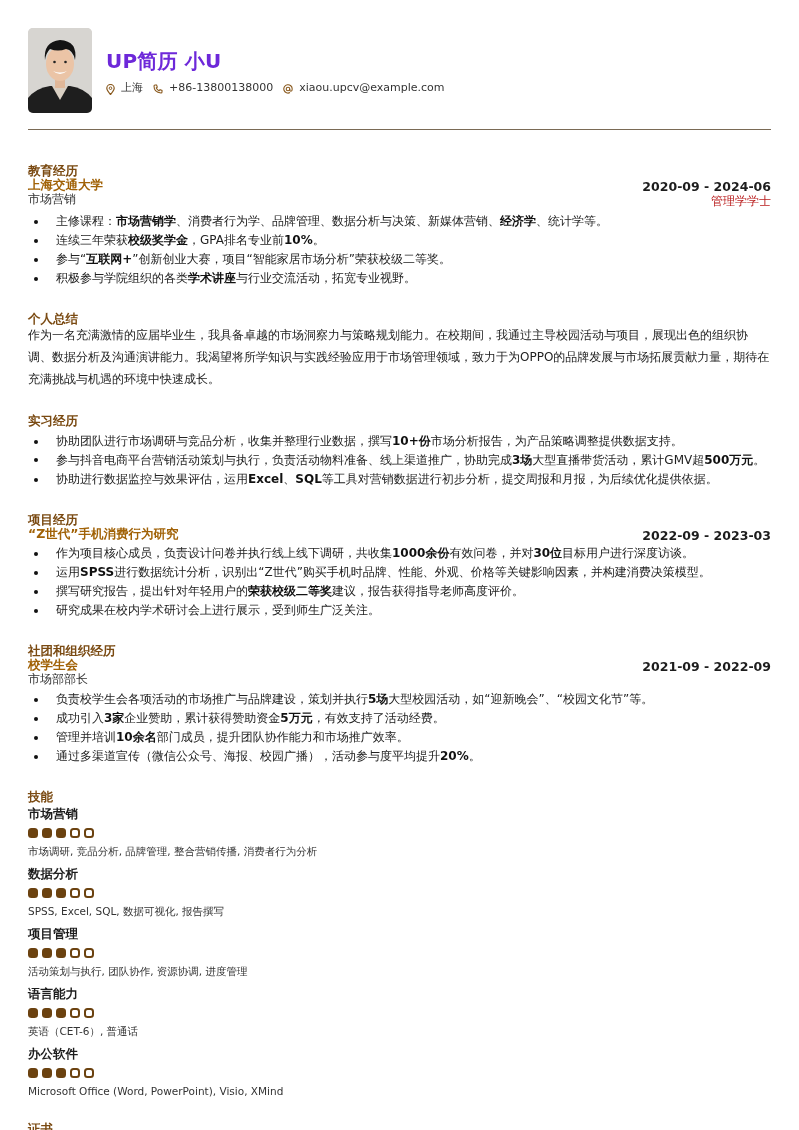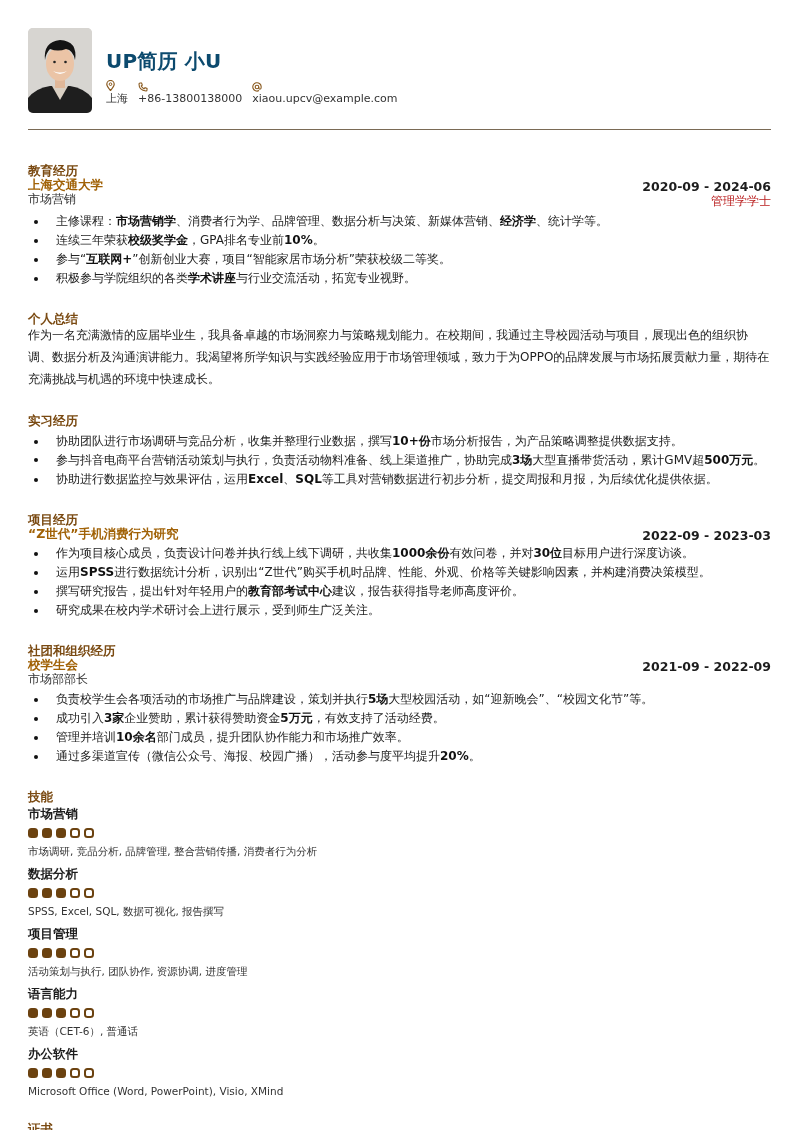--- a/index.html
+++ b/index.html
@@ -13,27 +13,27 @@
     .page { position: absolute; left: 28px; top: 0; width: 743px; }
 
     
     .header { position: relative; height: 129px; }
     .photo {
       position: absolute; left: 0; top: 28px; width: 64px; height: 85px;
       border-radius: 5px; overflow: hidden; background: #d6d4d0;
     }
     .name {
       position: absolute; left: 78px; top: 48px;
-      font-size: 20px; font-weight: 600; color: #0c4a6e; letter-spacing: 0.2px;
+      font-size: 20px; font-weight: 600; color: #6d28d9; letter-spacing: 0.2px;
     }
     .contacts {
       position: absolute; left: 78px; top: 80px; display: flex; align-items: center;
       font-size: 11px; color: #333;
     }
-    .contact { display: flex; align-items: flex-start; margin-right: 10px; flex-direction: column; }
+    .contact { display: flex; align-items: flex-end; margin-right: 10px; }
     .contact svg { margin-right: 6px; }
     .divider { position: absolute; left: 0; top: 129px; width: 743px; height: 1px; background: #7a6a55; }
 
     
     .content { position: absolute; top: 140px; left: 0; width: 743px; }
     .section { margin-bottom: 8px; }
     .section-title {
       font-size: 12.5px; font-weight: 700; color: #7a4a12; line-height: 15px; margin-top: 23px;
     }
     .entry-row { display: flex; justify-content: space-between; align-items: flex-start; }
@@ -148,21 +148,21 @@
 
     <div class="section" style="margin-top:12px">
       <div class="section-title">项目经历</div>
       <div class="entry-row">
         <div class="entry-title">“Z世代”手机消费行为研究</div>
         <div class="entry-date" style="margin-top:2px">2022-09 - 2023-03</div>
       </div>
       <ul class="bullets" style="margin-top:1px">
           <li>作为项目核心成员，负责设计问卷并执行线上线下调研，共收集<b>1000余份</b>有效问卷，并对<b>30位</b>目标用户进行深度访谈。</li>
           <li>运用<b>SPSS</b>进行数据统计分析，识别出“Z世代”购买手机时品牌、性能、外观、价格等关键影响因素，并构建消费决策模型。</li>
-          <li>撰写研究报告，提出针对年轻用户的<b>教育部考试中心</b>建议，报告获得指导老师高度评价。</li>
+          <li>撰写研究报告，提出针对年轻用户的<b>荣获校级二等奖</b>建议，报告获得指导老师高度评价。</li>
           <li>研究成果在校内学术研讨会上进行展示，受到师生广泛关注。</li>
         </ul>
     </div>
 
     <div class="section" style="margin-top:12px">
       <div class="section-title">社团和组织经历</div>
       <div class="entry-row">
         <div>
           <div class="entry-title">校学生会</div>
           <div class="entry-sub">市场部部长</div>

